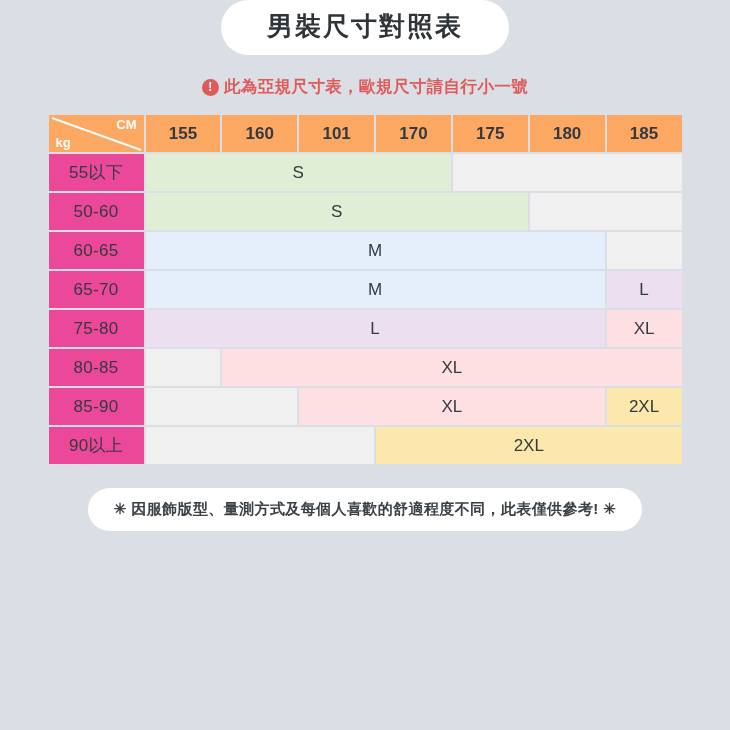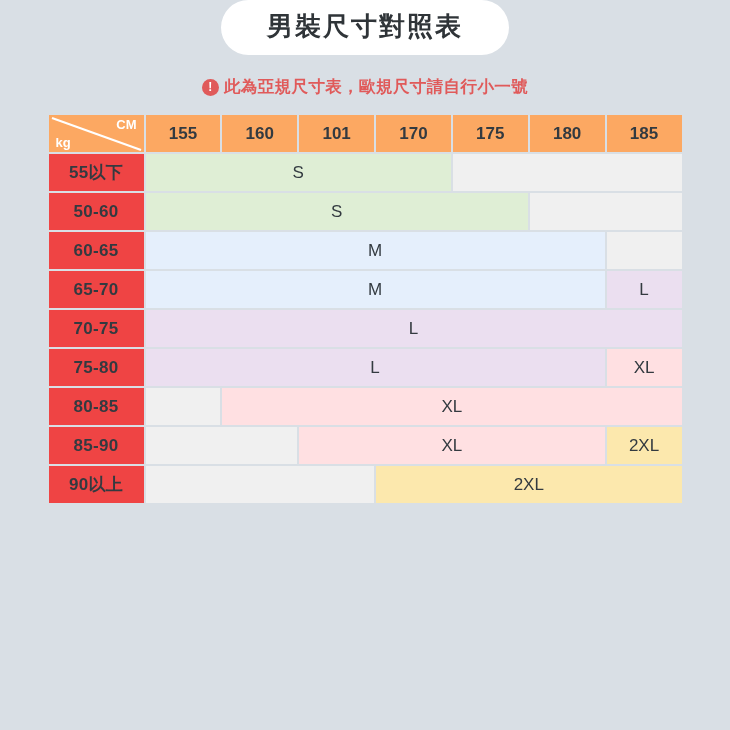--- a/index.html
+++ b/index.html
@@ -110,23 +110,23 @@
   }
   .corner .kg {
     position: absolute;
     left: 7px;
     bottom: 2px;
     font-size: 13px;
     font-weight: bold;
     color: #ffffff;
   }
   .rowlabel {
-    background: #ef4444;
-    color: #ffffff;
-    font-weight: bold;
+    background: #ec4899;
+    color: #ffffff;
+    font-weight: normal;
     font-size: 17px;
     letter-spacing: 0.3px;
   }
   .c-green  { background: #dfeed5; }
   .c-blue   { background: #e5effc; }
   .c-purple { background: #ebdff0; }
   .c-pink   { background: #ffe0e2; }
   .c-yellow { background: #fce8ad; }
   .c-gray   { background: #f0f0f0; }
 
@@ -198,24 +198,20 @@
           <td class="c-blue" colspan="6">M</td>
           <td class="c-gray" colspan="1"></td>
         </tr>
 
         <tr>
           <td class="rowlabel">65-70</td>
           <td class="c-blue" colspan="6">M</td>
           <td class="c-purple" colspan="1">L</td>
         </tr>
 
-        <tr>
-          <td class="rowlabel">70-75</td>
-          <td class="c-purple" colspan="7">L</td>
-        </tr>
 
         <tr>
           <td class="rowlabel">75-80</td>
           <td class="c-purple" colspan="6">L</td>
           <td class="c-pink" colspan="1">XL</td>
         </tr>
 
         <tr>
           <td class="rowlabel">80-85</td>
           <td class="c-gray" colspan="1"></td>
@@ -231,14 +227,17 @@
 
         <tr>
           <td class="rowlabel">90以上</td>
           <td class="c-gray" colspan="3"></td>
           <td class="c-yellow" colspan="4">2XL</td>
         </tr>
       </tbody>
     </table>
   </div>
 
+  <div class="footer-wrap">
+    <div class="footer-pill">✳ 因服飾版型、量測方式及每個人喜歡的舒適程度不同，此表僅供參考! ✳</div>
+  </div>
 
 </div>
 
 </body></html>

